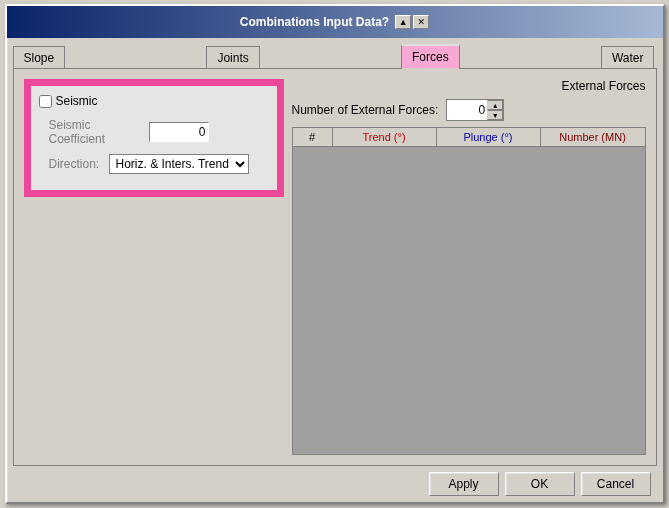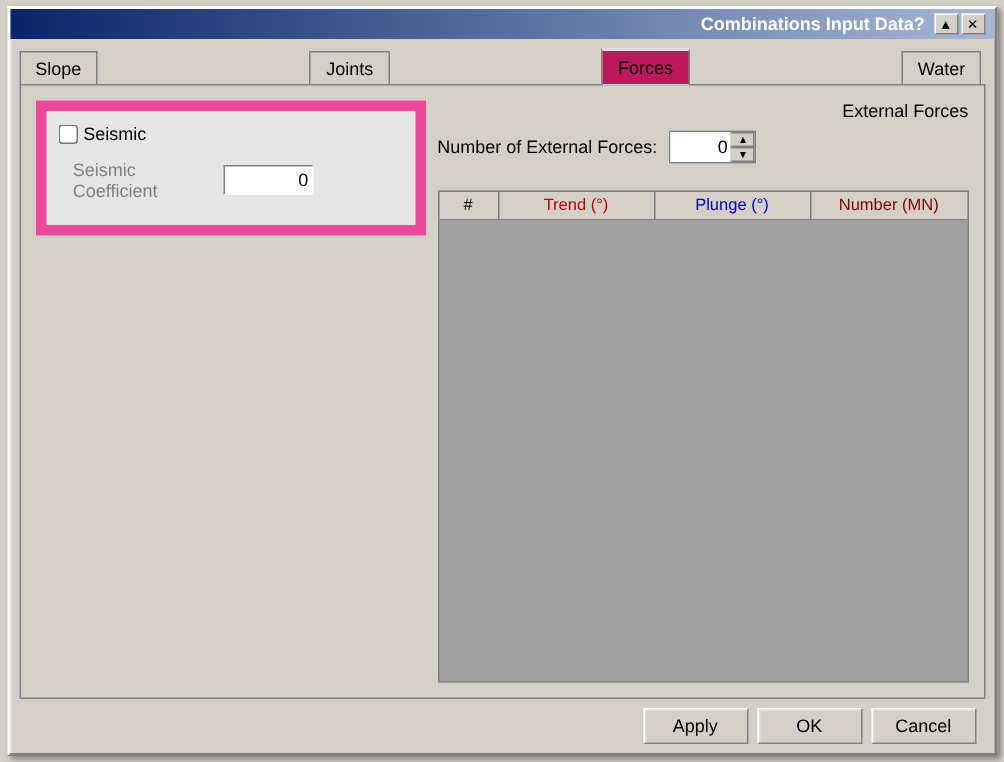--- a/index.html
+++ b/index.html
@@ -23,22 +23,22 @@
       box-shadow: inset 1px 1px 0 #dfdfdf, 2px 2px 4px rgba(0,0,0,0.4);
       display: flex;
       flex-direction: column;
     }
     .title-bar {
       background: linear-gradient(to right, #0a246a, #a6b8d4);
       color: white;
       padding: 3px 6px;
       display: flex;
       align-items: center;
-      justify-content: flex-end;
-      height: 20px;
+      justify-content: center;
+      height: 32px;
       flex-shrink: 0;
     }
     .title-bar-text {
       font-size: 12px;
       font-weight: bold;
       color: white;
     }
     .title-bar-controls {
       display: flex;
       gap: 2px;
@@ -87,21 +87,21 @@
       border-bottom: none;
       cursor: pointer;
       font-size: 12px;
       height: 22px;
       display: flex;
       align-items: center;
       margin-right: 2px;
       position: relative;
     }
     .tab.active {
-      background: #be185d;
+      background: #f9a8d4;
       border-top: 2px solid #dfdfdf;
       height: 24px;
       z-index: 2;
       font-weight: normal;
     }
     .tab.active::after {
       content: '';
       position: absolute;
       bottom: -1px;
       left: 0;
@@ -185,21 +185,21 @@
     }
     .external-forces-title {
       font-size: 12px;
       font-weight: normal;
       margin-bottom: 6px;
       text-align: right;
     }
     .num-forces-row {
       display: flex;
       align-items: center;
-      margin-bottom: 18px;
+      margin-bottom: 6px;
       gap: 8px;
     }
     .num-forces-label {
       font-size: 12px;
     }
     .num-forces-spinner {
       display: flex;
       align-items: center;
       border: 1px solid #808080;
       background: white;
@@ -316,20 +316,28 @@
 
       <div class="left-panel">
         <div class="seismic-group">
           <div class="checkbox-label">
             <input type="checkbox" style="">
             <span>Seismic</span>
           </div>
           <div class="field-row">
             <span class="field-label">Seismic Coefficient</span>
             <input type="text" class="field-input" value="0" style="">
+          </div>
+          <div class="direction-row">
+            <span class="direction-label">Direction:</span>
+            <select class="direction-select">
+              <option>Horiz. &amp; Inters. Trend</option>
+              <option>Vertical</option>
+              <option>Horizontal</option>
+            </select>
           </div>
         </div>
       </div>
 
       <div class="right-panel">
         <div class="external-forces-title">External Forces</div>
         <div class="num-forces-row">
           <span class="num-forces-label">Number of External Forces:</span>
           <div class="num-forces-spinner">
             <input type="text" class="num-forces-input" value="0" style="">

